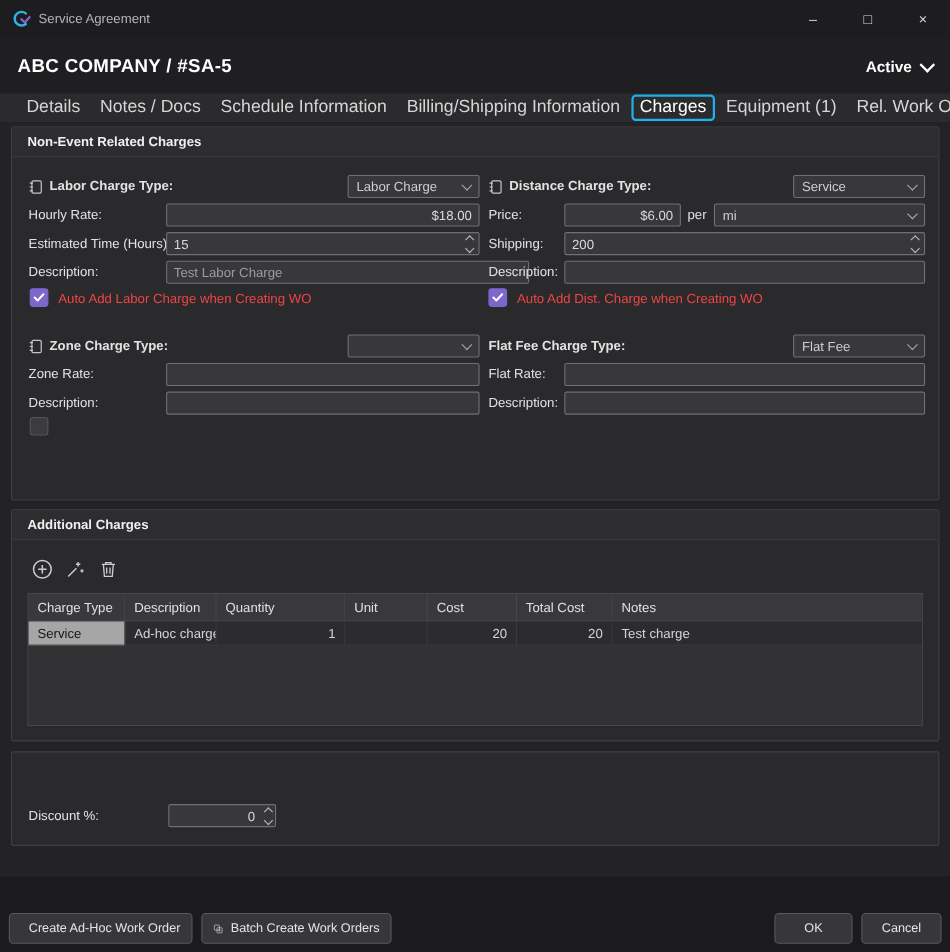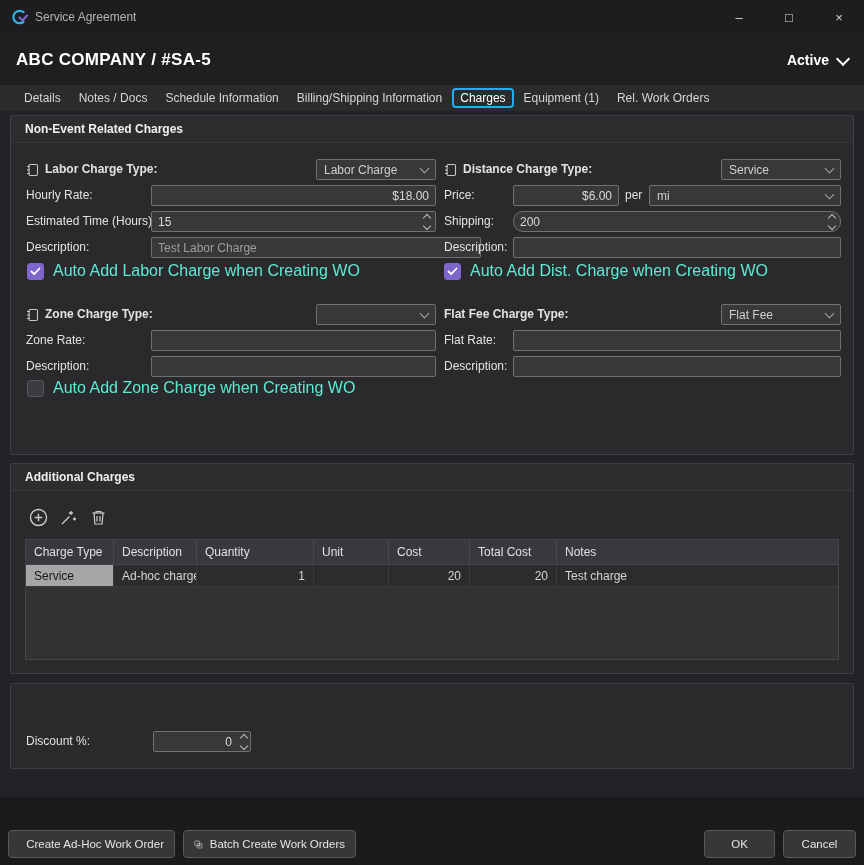--- a/index.html
+++ b/index.html
@@ -13,21 +13,21 @@
   .logo{width:18px;height:16px;margin-right:7px;display:flex;flex:none}
   .win-title{font-size:12px;color:#b4b4b6}
   .win-controls{position:absolute;right:0;top:0;height:34px;display:flex}
   .winbtn{width:50px;height:34px;background:none;border:none;color:#d8d8d8;font-size:13px;font-family:inherit;display:flex;align-items:center;justify-content:center;padding:0;cursor:pointer}
   
   .header{position:absolute;top:44px;left:0;right:0;height:32px;display:flex;align-items:center;justify-content:space-between;padding:0 16px;box-sizing:border-box}
   .page-title{font-size:17px;font-weight:bold;color:#ffffff;letter-spacing:.3px}
   .status{display:flex;align-items:center;gap:9px;font-size:14px;font-weight:bold;color:#fff;cursor:pointer}
   
   .tabbar{position:absolute;top:85px;left:0;right:0;height:26px;background:#2b2b2e;display:flex;align-items:center;gap:2px;padding-left:16px;box-sizing:border-box}
-  .tab{font-size:12px;color:#d6d6d6;border:2px solid transparent;border-radius:4px;padding:1px 6px;white-space:nowrap;cursor:pointer}
+  .tab{font-size:16px;color:#d6d6d6;border:2px solid transparent;border-radius:4px;padding:1px 6px;white-space:nowrap;cursor:pointer}
   .tab.active{border-color:#1db2ed;color:#ffffff}
   .content-bg{position:absolute;top:111px;left:0;right:0;height:686px;background:#232327}
   
   .panel{position:absolute;left:10px;width:844px;background:#2a2a2d;border:1px solid #3f3f44;border-radius:2px;box-sizing:border-box}
   .panel-h{height:26px;line-height:26px;padding:0 14px;font-size:12px;font-weight:bold;color:#f0f0f0;background:#2d2d30;border-bottom:1px solid #39393d}
   #panel-nonevent{top:115px;height:340px}
   #panel-additional{top:463px;height:211px}
   #panel-repair{top:683px;height:86px}
   
   .lbl{position:absolute;font-size:12px;color:#e2e2e2;line-height:21px;white-space:nowrap}
@@ -42,21 +42,21 @@
   .chev{width:6px;height:6px;border-right:1.5px solid #a8a8a8;border-bottom:1.5px solid #a8a8a8;transform:rotate(45deg);margin-top:-3px;flex:none}
   .chev.big{width:8px;height:8px;border-right-width:2.4px;border-bottom-width:2.4px;border-color:#ffffff}
   .spin{position:absolute;width:13px;height:21px;display:flex;flex-direction:column;align-items:center;justify-content:center;gap:2px;cursor:pointer}
   .cu{width:5px;height:5px;border-left:1.4px solid #bdbdbd;border-top:1.4px solid #bdbdbd;transform:rotate(45deg)}
   .cd{width:5px;height:5px;border-right:1.4px solid #bdbdbd;border-bottom:1.4px solid #bdbdbd;transform:rotate(45deg)}
   .cb{position:absolute;display:flex;align-items:center;gap:9px;cursor:pointer}
   .cbbox{width:17px;height:17px;border-radius:3px;background:#3c3c40;border:1px solid #55555a;display:flex;align-items:center;justify-content:center;box-sizing:border-box;flex:none}
   .cb[data-checked="true"] .cbbox{background:#7d66cc;border-color:#7d66cc}
   .cbbox svg{display:none}
   .cb[data-checked="true"] .cbbox svg{display:block}
-  .cblabel{font-size:16px;color:#5eead4;white-space:nowrap}
+  .cblabel{font-size:12px;color:#ef4444;white-space:nowrap}
   
   .tbtn{position:absolute;width:26px;height:26px;background:none;border:none;display:flex;align-items:center;justify-content:center;cursor:pointer;padding:0}
   .table{position:absolute;left:14px;top:75px;width:814px;border:1px solid #45454a;box-sizing:border-box;background:#323235}
   .thead,.trow{display:grid;grid-template-columns:88px 83px 117px 75px 81px 87px 1fr}
   .th{height:25px;line-height:25px;background:#39393d;border-right:1px solid #47474b;border-bottom:1px solid #47474b;padding:0 8px;font-size:12px;color:#e0e0e0;box-sizing:border-box;white-space:nowrap;overflow:hidden;cursor:pointer}
   .th:last-child{border-right:none}
   .td{height:22px;line-height:22px;background:#2c2c2f;border-right:1px solid #3a3a3e;border-bottom:1px solid #3a3a3e;padding:0 8px;font-size:12px;color:#d4d4d4;box-sizing:border-box;white-space:nowrap;overflow:hidden}
   .td:last-child{border-right:none}
   .td.num{text-align:right}
   .td.sel{background:#a6a6a6;color:#161616}
@@ -154,21 +154,21 @@
 
   <span class="lbl" style="left:433px;top:69px">Price:</span>
   <input class="input right" style="left: 502px; top: 69px; width: 106px;" value="$6.00">
   <span class="lbl" style="left:614px;top:69px">per</span>
   <div class="select" style="left:638px;top:69px;width:192px">
     <span class="sel-val">mi</span>
     <span class="chev"></span>
   </div>
 
   <span class="lbl" style="left:433px;top:95px">Shipping:</span>
-  <input class="input spinpad" style="left: 502px; top: 95px; width: 328px; border-radius: 10px;" value="200">
+  <input class="input spinpad" style="left: 502px; top: 95px; width: 328px;" value="200">
   <span class="spin" style="left:814px;top:95px">
       <span class="cu"></span>
       <span class="cd"></span>
     </span>
 
   <span class="lbl" style="left:433px;top:121px">Description:</span>
   <input class="input dim" style="left: 502px; top: 121px; width: 328px;" value="">
 
   <div class="cb" style="left:433px;top:146px" data-checked="true">
     <span class="cbbox">
@@ -192,21 +192,20 @@
   </div>
 
   <span class="lbl" style="left:15px;top:214px">Zone Rate:</span>
   <input class="input" style="left: 140px; top: 214px; width: 285px;" value="">
 
   <span class="lbl" style="left:15px;top:240px">Description:</span>
   <input class="input" style="left: 140px; top: 240px; width: 285px;" value="">
 
   <div class="cb" style="left:16px;top:263px" data-checked="false">
     <span class="cbbox"></span>
-    <span class="cblabel">Auto Add Zone Charge when Creating WO</span>
   </div>
 
   <span class="lbl bold" style="left:433px;top:188px">Flat Fee Charge Type:</span>
   <div class="select" style="left:710px;top:188px;width:120px">
     <span class="sel-val">Flat Fee</span>
     <span class="chev"></span>
   </div>
 
   <span class="lbl" style="left:433px;top:214px">Flat Rate:</span>
   <input class="input" style="left: 502px; top: 214px; width: 328px;" value="">

